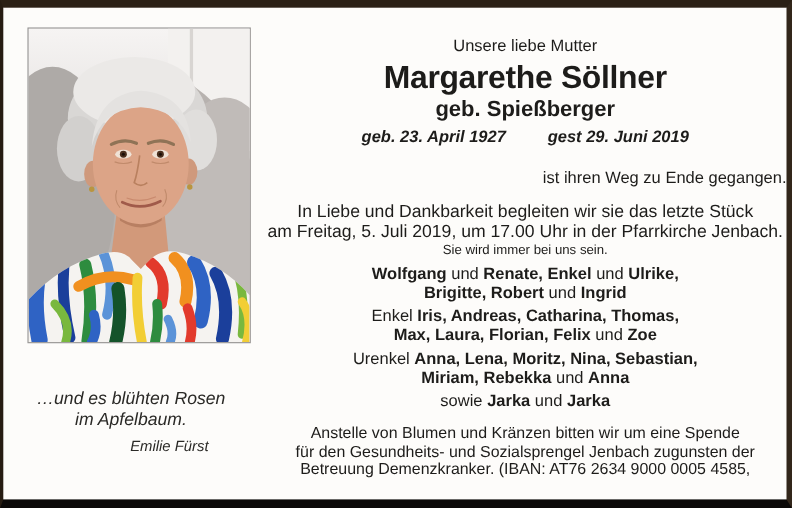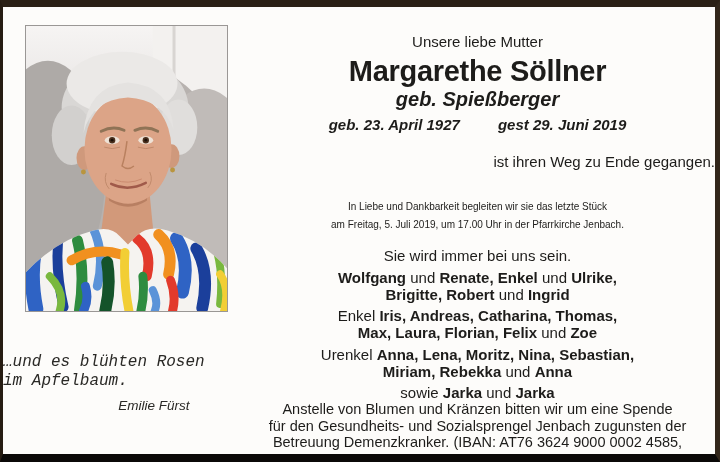--- a/index.html
+++ b/index.html
@@ -10,42 +10,42 @@
     background:#fdfcfa;overflow:hidden;
     font-family:"Liberation Sans",sans-serif;color:#1d1c1a;
   }
   .left-col{position:absolute;left:0;top:0;width:232px;height:447px;}
   .photo-frame{
     position:absolute;left:22px;top:18px;width:203px;height:287px;
     border:1px solid #9a9795;box-sizing:border-box;background:#ddd;
   }
   .photo-frame svg{display:block;width:100%;height:100%;}
   .quote{
-    position:absolute;left:0;top:346px;width:232px;text-align:left;
-    font-style:italic;font-size:16px;line-height:19px;color:#2a2926;font-family:Liberation Mono, monospace;
+    position:absolute;left:0;top:346px;width:232px;text-align:center;
+    font-style:italic;font-size:16px;line-height:19px;color:#2a2926;
   }
   .quote-author{
     position:absolute;left:0;top:391px;width:232px;text-align:center;
     font-style:italic;font-size:13.5px;color:#2a2926;padding-left:35px;
   }
   .right-col{
     position:absolute;left:237px;top:0;width:475px;text-align:center;
   }
   .intro{margin-top:26px;font-size:15px;}
   .name{margin:5px 0 0 0;font-size:29px;font-weight:bold;line-height:32px;letter-spacing:-0.3px;}
-  .maiden{font-size:20px;font-weight:bold;line-height:23px;margin-top:1px;font-style:italic;}
+  .maiden{font-size:20px;font-weight:bold;line-height:23px;margin-top:1px;}
   .dates{font-size:15px;font-weight:bold;margin-top:5px;line-height:17px;font-style:italic;}
   .dates .death{margin-left:38px;}
   .passing{margin-top:20px;font-size:15px;line-height:17px;text-align:right;}
-  .funeral{margin-top:28px;font-size:10px;line-height:17.5px;}
-  .remembrance{margin-top:14px;font-size:15px;line-height:17px;}
+  .funeral{margin-top:14px;font-size:16px;line-height:17.5px;}
+  .remembrance{font-size:12px;line-height:17px;}
   .fam{font-size:15px;line-height:17px;}
   .fam-group{margin-top:4.5px;}
   .b{font-weight:bold;}
-  .donation{font-size:14.5px;line-height:16.5px;}
+  .donation{margin-top:13px;font-size:14.5px;line-height:16.5px;}
 </style>
 </head>
 <body>
 
 <div class="page">
 
   <div class="left-col">
     <div class="photo-frame">
       <svg viewBox="0 0 203 287" preserveAspectRatio="none">
         <defs>
@@ -146,17 +146,17 @@
         <div><span>Urenkel </span><span class="b">Anna, Lena, Moritz, Nina, Sebastian,</span></div>
         <div><span class="b">Miriam, Rebekka</span><span> und </span><span class="b">Anna</span></div>
       </div>
       <div class="fam-group">
         <div><span>sowie </span><span class="b">Jarka</span><span> und </span><span class="b">Jarka</span></div>
       </div>
     </div>
     <div class="donation">
       <div>Anstelle von Blumen und Kränzen bitten wir um eine Spende</div>
       <div>für den Gesundheits- und Sozialsprengel Jenbach zugunsten der</div>
-      <div>Betreuung Demenzkranker. (IBAN: AT76 3624 9000 0002 4585,</div>
+      <div>Betreuung Demenzkranker. (IBAN: AT76 2634 9000 0005 4585,</div>
     </div>
   </div>
 
 </div>
 
 </body></html>

